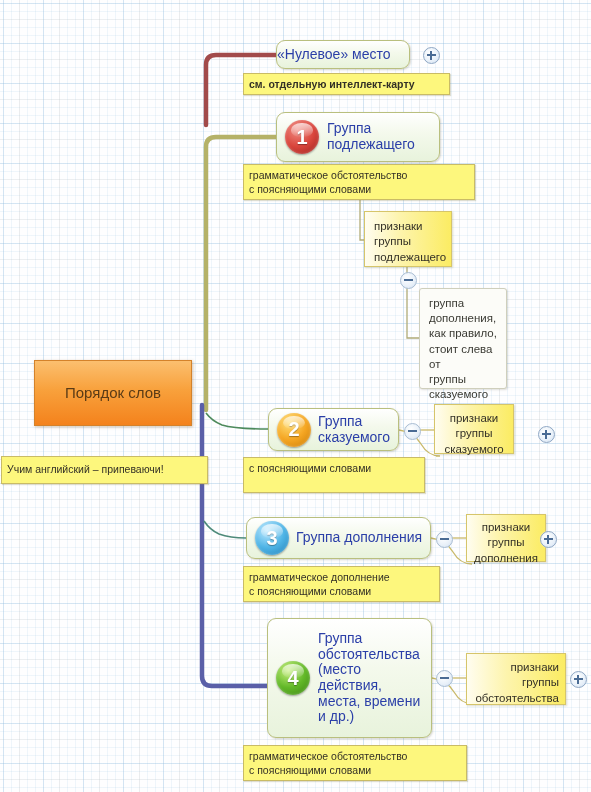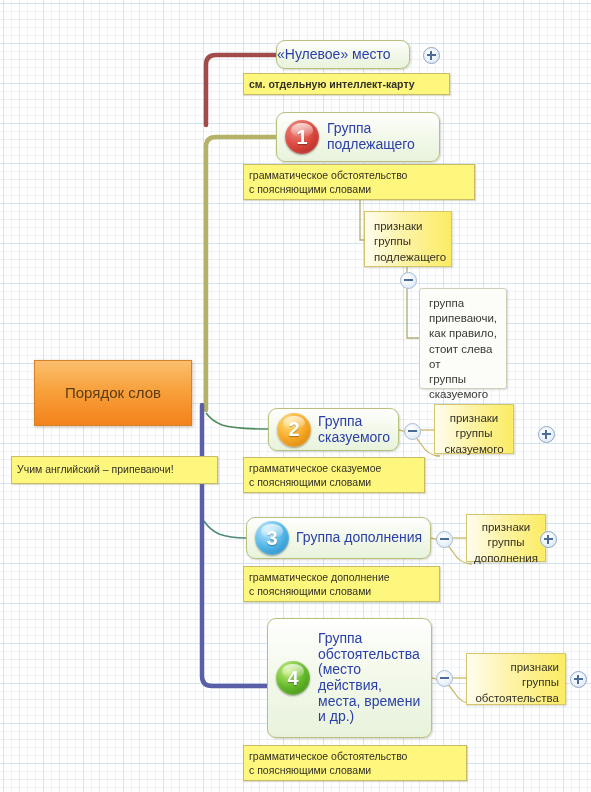--- a/index.html
+++ b/index.html
@@ -141,21 +141,21 @@
   .toggle .h, .toggle .v {
     position: absolute;
     background: #4a6b94;
   }
   .toggle .h { left: 3px; top: 6px; width: 9px; height: 1.5px; }
   .toggle .v { left: 6px; top: 3px; width: 1.5px; height: 9px; }
   .toggle.minus { border-color: #a8bcd2; }
 
   
   #root-node      { left: 34px;  top: 360px; width: 158px; height: 66px; font-size: 15px; }
-  #banner-note    { left: 11px;  top: 456px; width: 207px; height: 28px; font-size: 10.5px; padding: 6px 4px 0 5px; }
+  #banner-note    { left: 1px;  top: 456px; width: 207px; height: 28px; font-size: 10.5px; padding: 6px 4px 0 5px; }
 
   #n-zero         { left: 276px; top: 40px;  width: 134px; height: 29px; font-size: 14px; justify-content: flex-start; }
   #zero-tgl       { left: 423px; top: 47px; }
   #note-zero      { left: 243px; top: 73px;  width: 207px; height: 22px; font-size: 10.5px; padding: 4px 4px 0 5px; font-weight: bold; }
 
   #n-g1           { left: 276px; top: 112px; width: 164px; height: 50px; font-size: 14px; padding-left: 8px; gap: 8px; }
   #note-g1        { left: 243px; top: 164px; width: 232px; height: 36px; font-size: 10.5px; padding: 4px 4px 0 5px; }
 
   #c-g1           { left: 364px; top: 211px; width: 88px;  height: 56px; font-size: 11.5px; padding: 7px 8px 0 9px; }
   #g1c-tgl        { left: 400px; top: 272px; }
@@ -251,21 +251,21 @@
     <div>группы</div>
     <div>подлежащего</div>
   </div>
   <div class="toggle minus" id="g1c-tgl">
     <span class="h"></span>
 
   </div>
 
   <div class="node plainnote" id="p-g1">
     <div>группа</div>
-    <div>припеваючи,</div>
+    <div>дополнения,</div>
     <div>как правило,</div>
     <div>стоит слева от</div>
     <div>группы</div>
     <div>сказуемого</div>
   </div>
 
   <div class="node topic" id="n-g2">
     <span class="badge badge-2">2</span>
     <span class="label multi">
       <span style="display:block">Группа</span>
@@ -279,21 +279,20 @@
   <div class="node callout" id="c-g2">
     <div>признаки</div>
     <div>группы</div>
     <div>сказуемого</div>
   </div>
   <div class="toggle" id="g2c-tgl">
     <span class="h"></span>
     <span class="v"></span>
   </div>
   <div class="node note flat" id="note-g2">
-    <div>грамматическое сказуемое</div>
     <div>с поясняющими словами</div>
   </div>
 
   <div class="node topic" id="n-g3">
     <span class="badge badge-3">3</span>
     <span class="label">Группа дополнения</span>
   </div>
   <div class="toggle minus" id="g3-tgl">
     <span class="h"></span>
 

